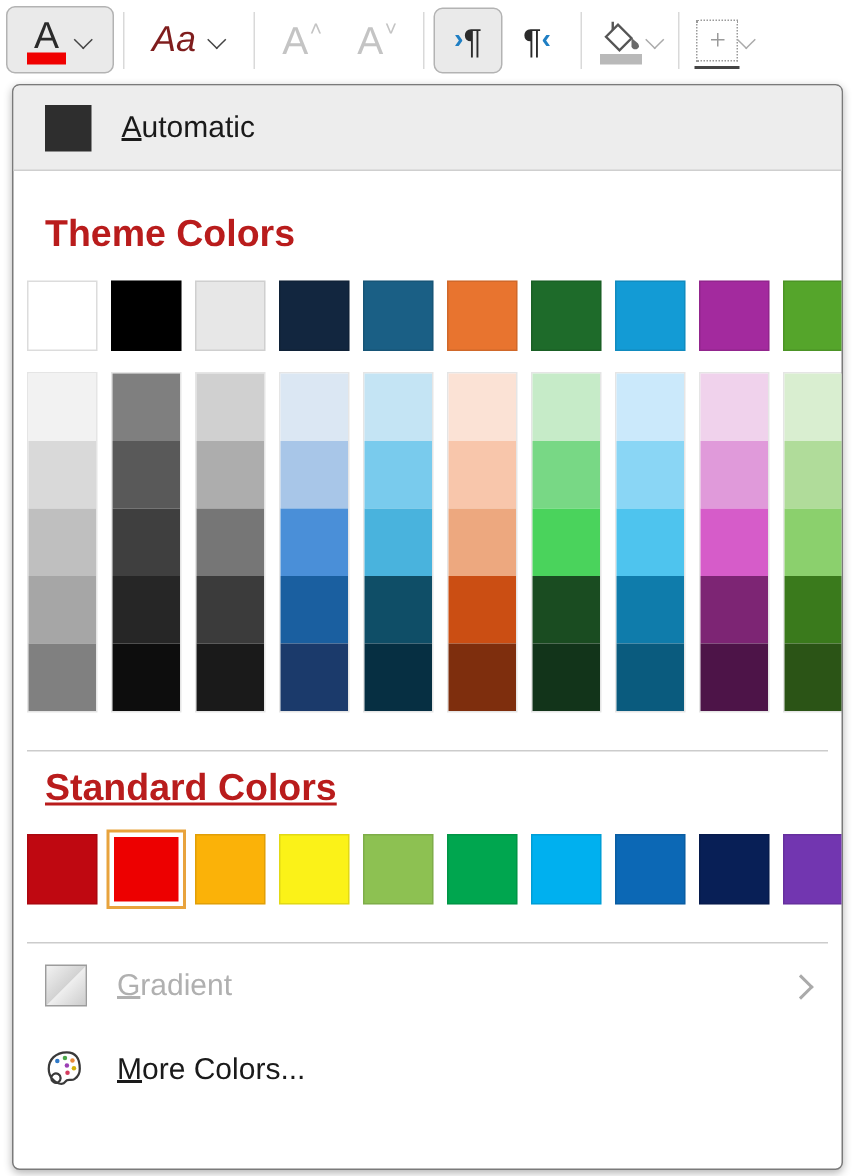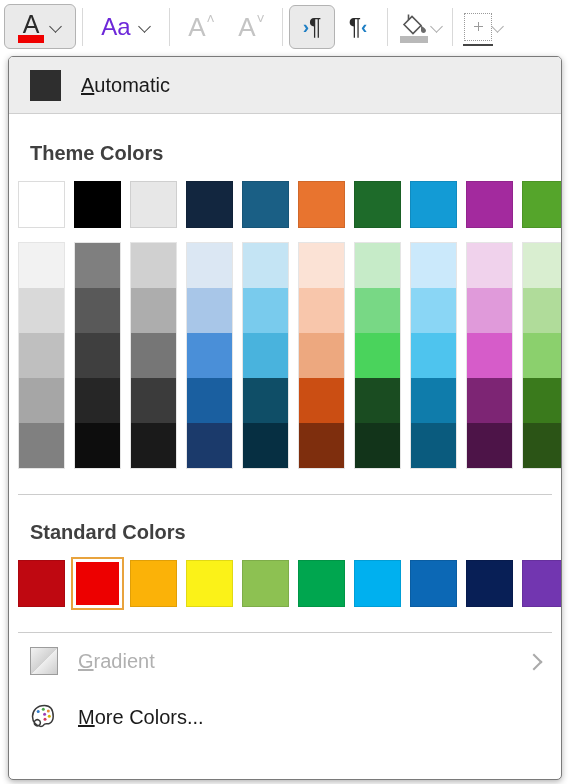--- a/index.html
+++ b/index.html
@@ -51,21 +51,21 @@
   }
   .chev::after {
     content:""; position:absolute; left:1px; top:1px;
     width:8px; height:8px;
     border-right:1.6px solid #444; border-bottom:1.6px solid #444;
     transform: rotate(45deg);
   }
   .chev.light::after { border-color:#aaaaaa; }
 
   .aa-btn { width:74px; gap:8px; display:flex; align-items:center; justify-content:center; }
-  .aa-text { font-size:24px; color:#6d28d9; letter-spacing:0px; }
+  .aa-text { font-size:24px; color:#7f1d1d; letter-spacing:0px;font-style:italic; }
 
   .grow-btn, .shrink-btn { width:50px; position:relative; }
   .gs-A { font-size:26px; color:#c4c4c4; line-height:28px; }
   .gs-mark { font-size:14px; color:#c4c4c4; position:relative; top:-8px; left:1px; }
 
   .dir-btn { width:46px; }
   .dir-glyph { font-size:22px; line-height:22px; display:flex; align-items:center; }
   .dir-glyph .blue { color:#1f7fc4; font-size:19px; font-weight:bold; }
   .dir-glyph .pil { color:#2b2b2b; font-size:23px; }
 
@@ -103,21 +103,21 @@
   }
   .auto-swatch {
     width:31px; height:31px; background:#2e2e2e; flex:none;
   }
   .auto-label {
     margin-left:20px; font-size:20px; color:#1a1a1a;
   }
   .auto-label .acc { text-decoration:underline; }
 
   .section-title {
-    font-size:20px; font-weight:bold; color:#404040;
+    font-size:25px; font-weight:bold; color:#b91c1c;
     padding-left:21px;
   }
   #theme-title { margin-top:28px; }
 
   .swatch-grid {
     display:grid; grid-template-columns: repeat(10, 47px);
     column-gap:9px; padding-left:9px; margin-top:0px;
   }
   .sw {
     width:47px; height:47px;
@@ -131,21 +131,21 @@
     column-gap:9px; padding-left:9px; margin-top:14px;
   }
   .vcol { display:flex; flex-direction:column;
           border:1px solid rgba(0,0,0,0.10); }
   .vcell { width:45px; height:45px; }
 
   .hr {
     height:1px; background:#cccccc; margin:0 9px;
   }
   #hr-1 { margin-top:25px; }
-  #std-title { margin-top:26px; }
+  #std-title { margin-top:10px;text-decoration:underline; }
   .std-grid { margin-top:16px; }
   .sw-wrap { position:relative; width:47px; height:47px; }
   .sw-wrap.selected {
     outline:2px solid #e8a33d; outline-offset:1px;
     border:2px solid #ffffff;
   }
   .sw-wrap.selected .sw { width:100%; height:100%; border:none; }
 
   #hr-2 { margin-top:25px; }
 

